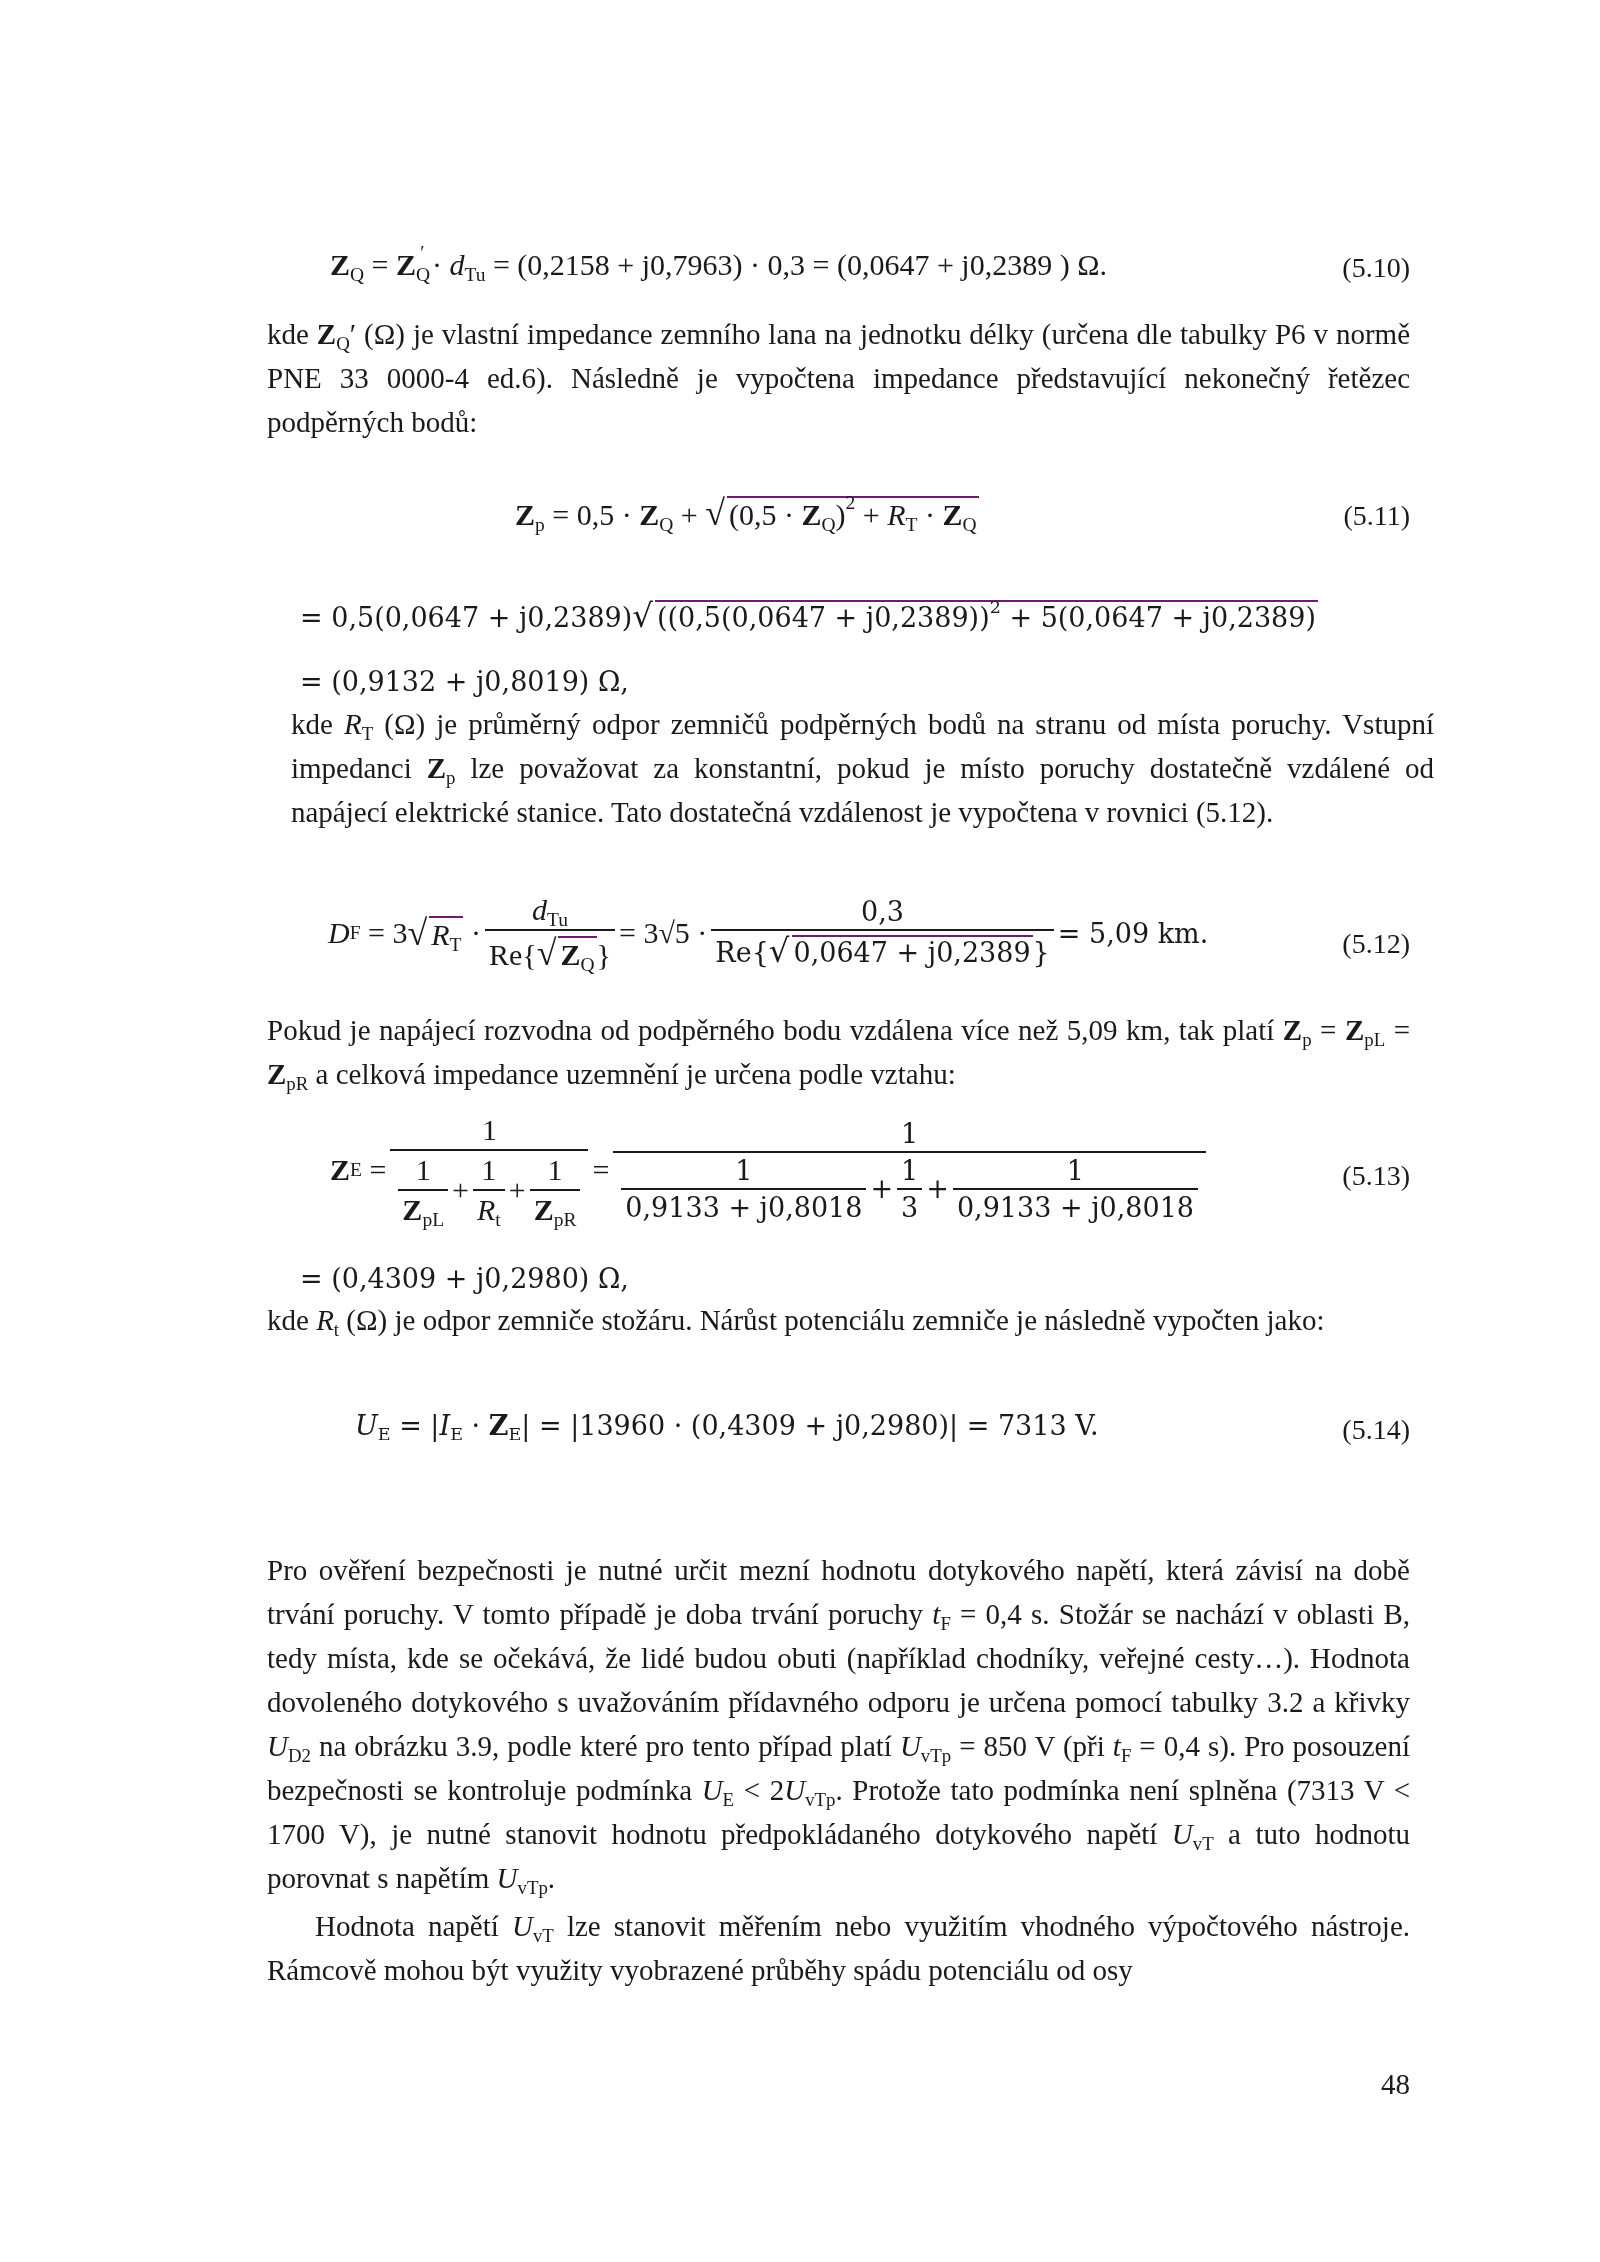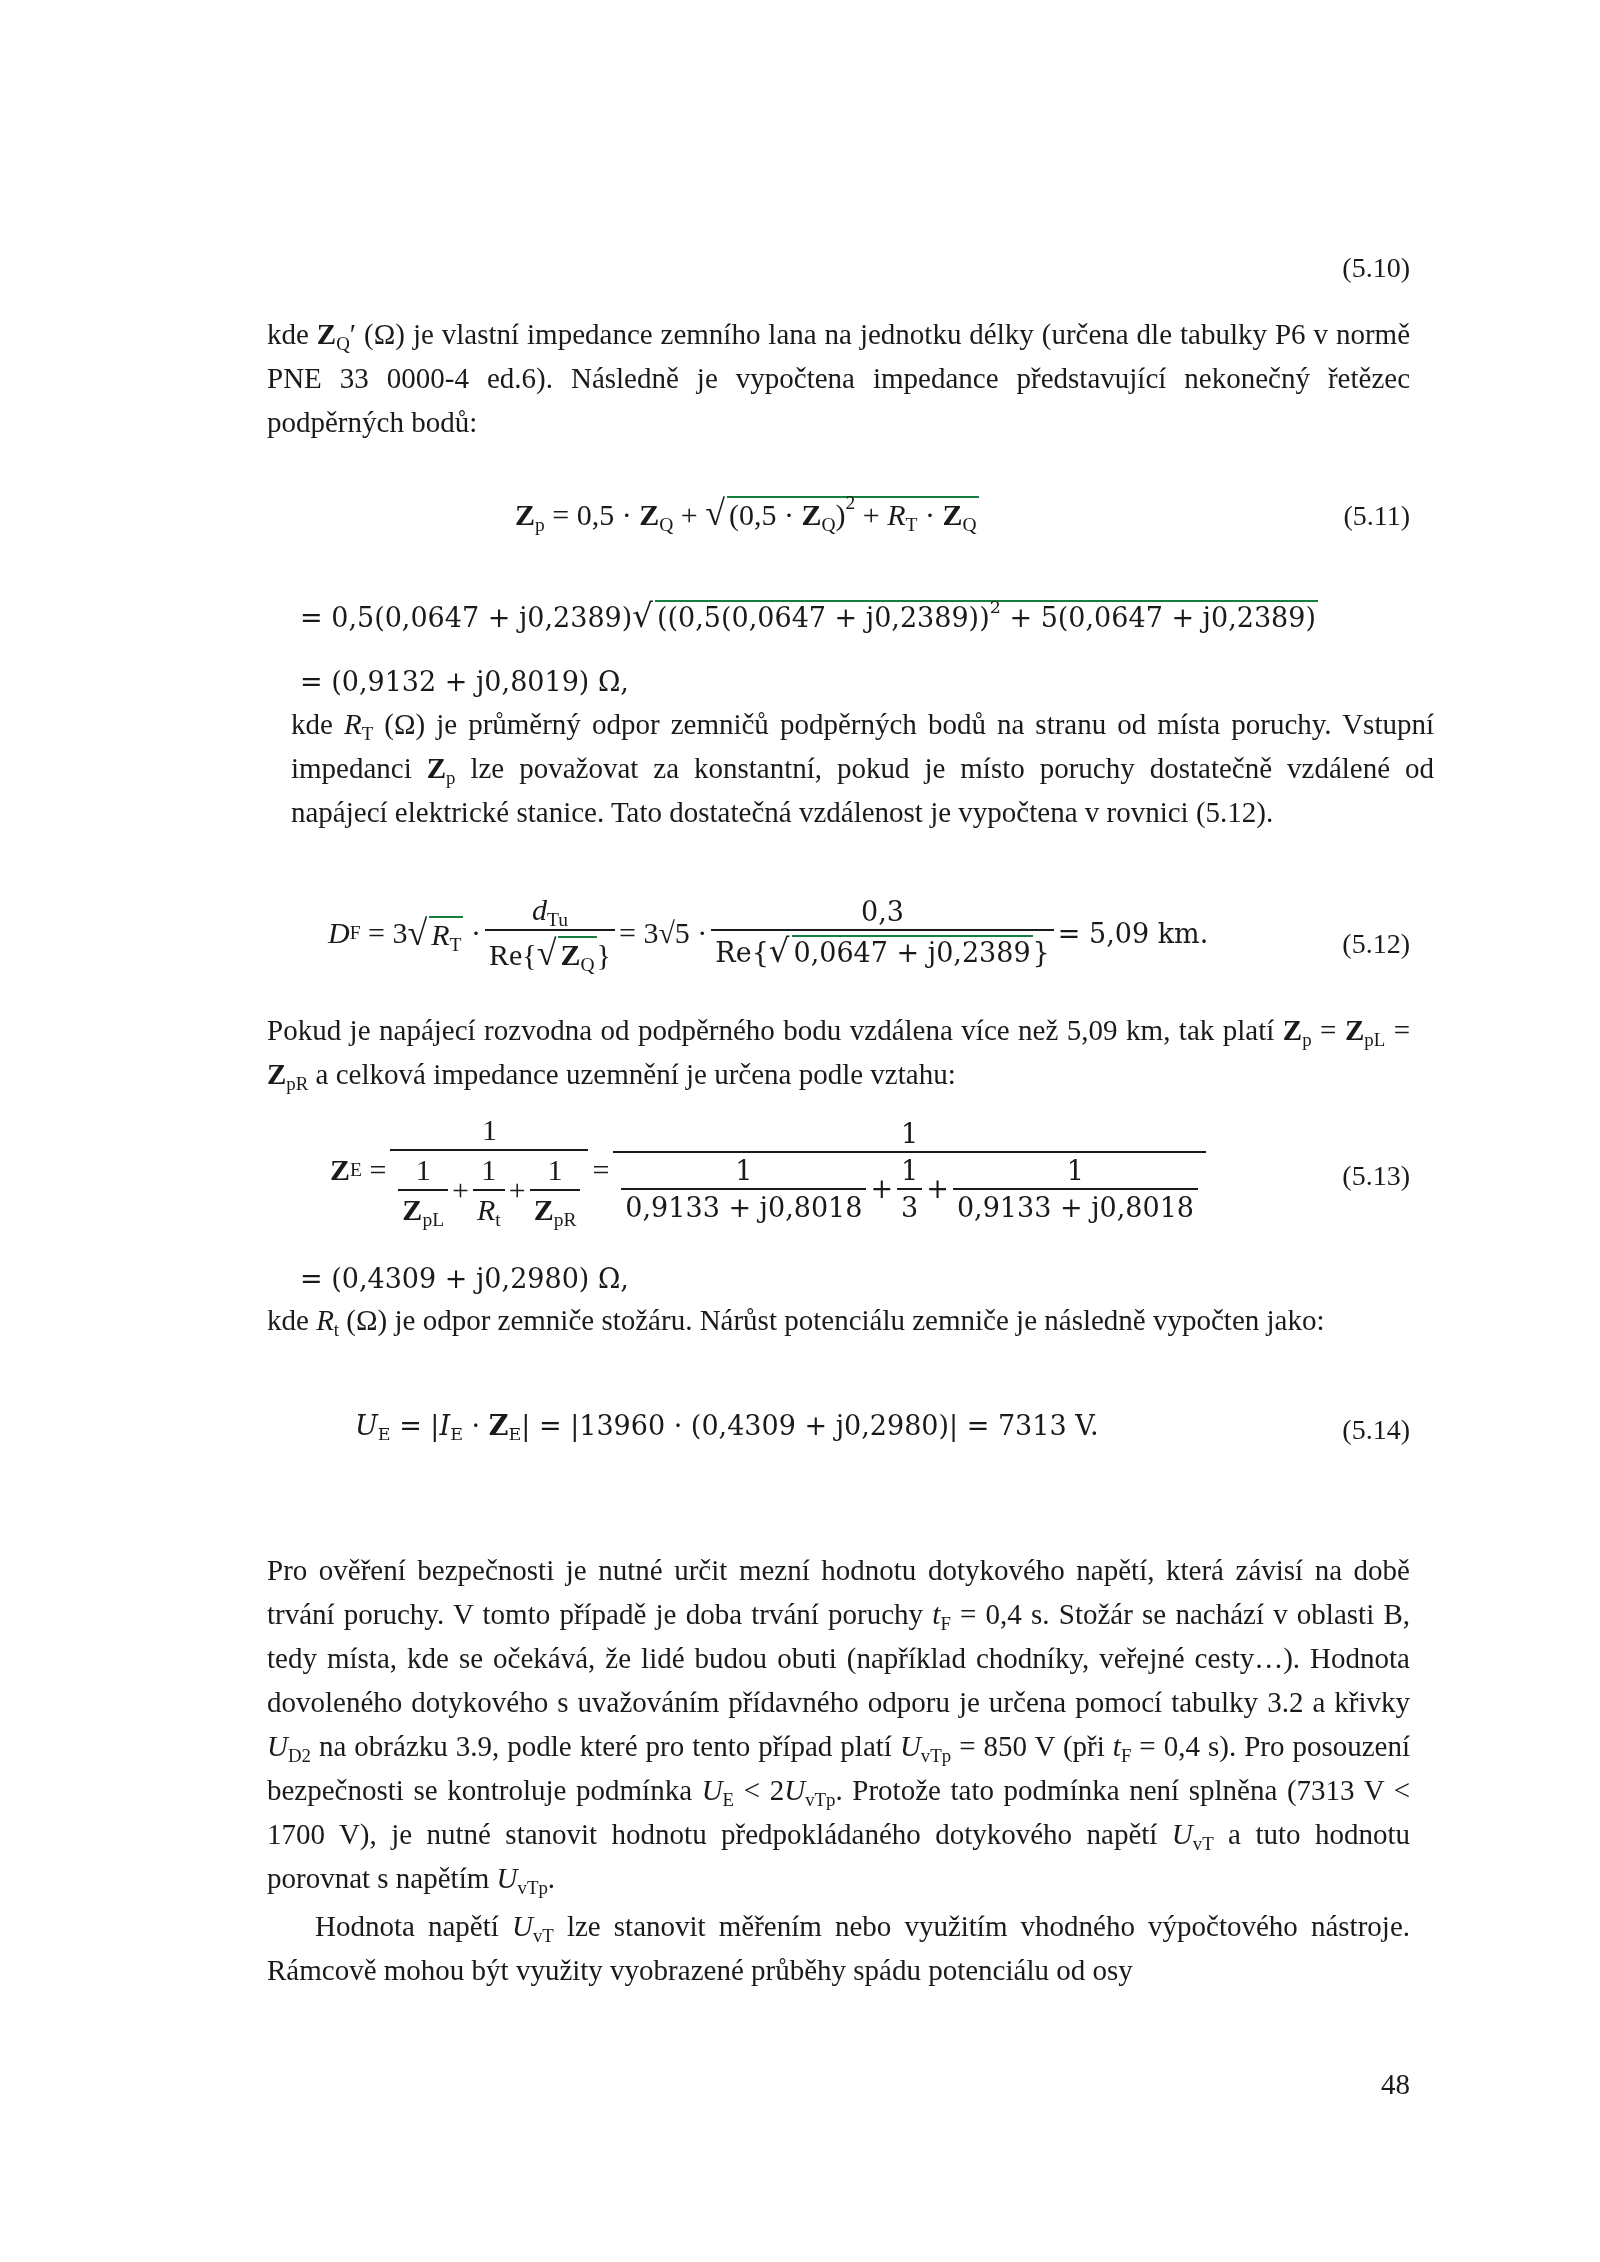--- a/index.html
+++ b/index.html
@@ -11,31 +11,34 @@
   .eq { position: absolute; font-size: 30px; white-space: nowrap; line-height: 1; }
   .eqnum { position: absolute; right: 190px; font-size: 28px; }
   .math { font-family: "DejaVu Serif", "Liberation Serif", serif; font-size: 27px; }
   .b { font-weight: bold; font-style: normal; }
   .i { font-style: italic; }
   sub { font-size: 65%; vertical-align: -0.3em; line-height: 0; }
   sup { font-size: 65%; vertical-align: 0.8em; line-height: 0; }
   .frac { display: inline-flex; flex-direction: column; align-items: center; vertical-align: middle; margin: 0 4px; }
   .frac .num { padding: 0 4px 4px 4px; }
   .frac .den { border-top: 2px solid #1a1a1a; padding: 4px 4px 0 4px; }
-  .sqrt { display: inline-block; border-top: 2px solid #15803d; padding: 2px 2px 0 2px; margin-left: 2px; }
+  .sqrt { display: inline-block; border-top: 2px solid #701a75; padding: 2px 2px 0 2px; margin-left: 2px; }
   .rad { font-size: 120%; }
   .heading { position: absolute; left: 267px; font-size: 29px; font-weight: bold; text-decoration: underline; }
   .pagenum { position: absolute; right: 190px; top: 2068px; font-size: 29px; }
   .indent { text-indent: 48px; }
 </style>
 </head>
 <body>
 
 <div class="page">
 
+  <div class="eq" style="left:330px; top:250px;">
+    <span class="b">Z</span><sub>Q</sub> = <span class="b">Z</span><sub>Q</sub><sup style="margin-left:-10px">′</sup> · <span class="i">d</span><sub>Tu</sub> = <span>(0,2158 + j0,7963) · 0,3 = (0,0647 + j0,2389 ) Ω.</span>
+  </div>
   <div class="eqnum" style="top:252px;">(5.10)</div>
 
   <div class="para" style="top:312px;">
     <span>kde </span><span class="b">Z</span><sub>Q</sub>′<span> (Ω) je vlastní impedance zemního lana na jednotku délky (určena dle tabulky P6</span>
     <span>v normě PNE 33 0000-4 ed.6). Následně je vypočtena impedance představující nekonečný řetězec podpěrných bodů:</span>
   </div>
 
   <div class="eq" style="left:515px; top:495px;">
     <span class="b">Z</span><sub>p</sub> = 0,5 · <span class="b">Z</span><sub>Q</sub> + <span class="rad">√</span><span class="sqrt">(0,5 · <span class="b">Z</span><sub>Q</sub>)<sup>2</sup> + <span class="i">R</span><sub>T</sub> · <span class="b">Z</span><sub>Q</sub></span>
   </div>

